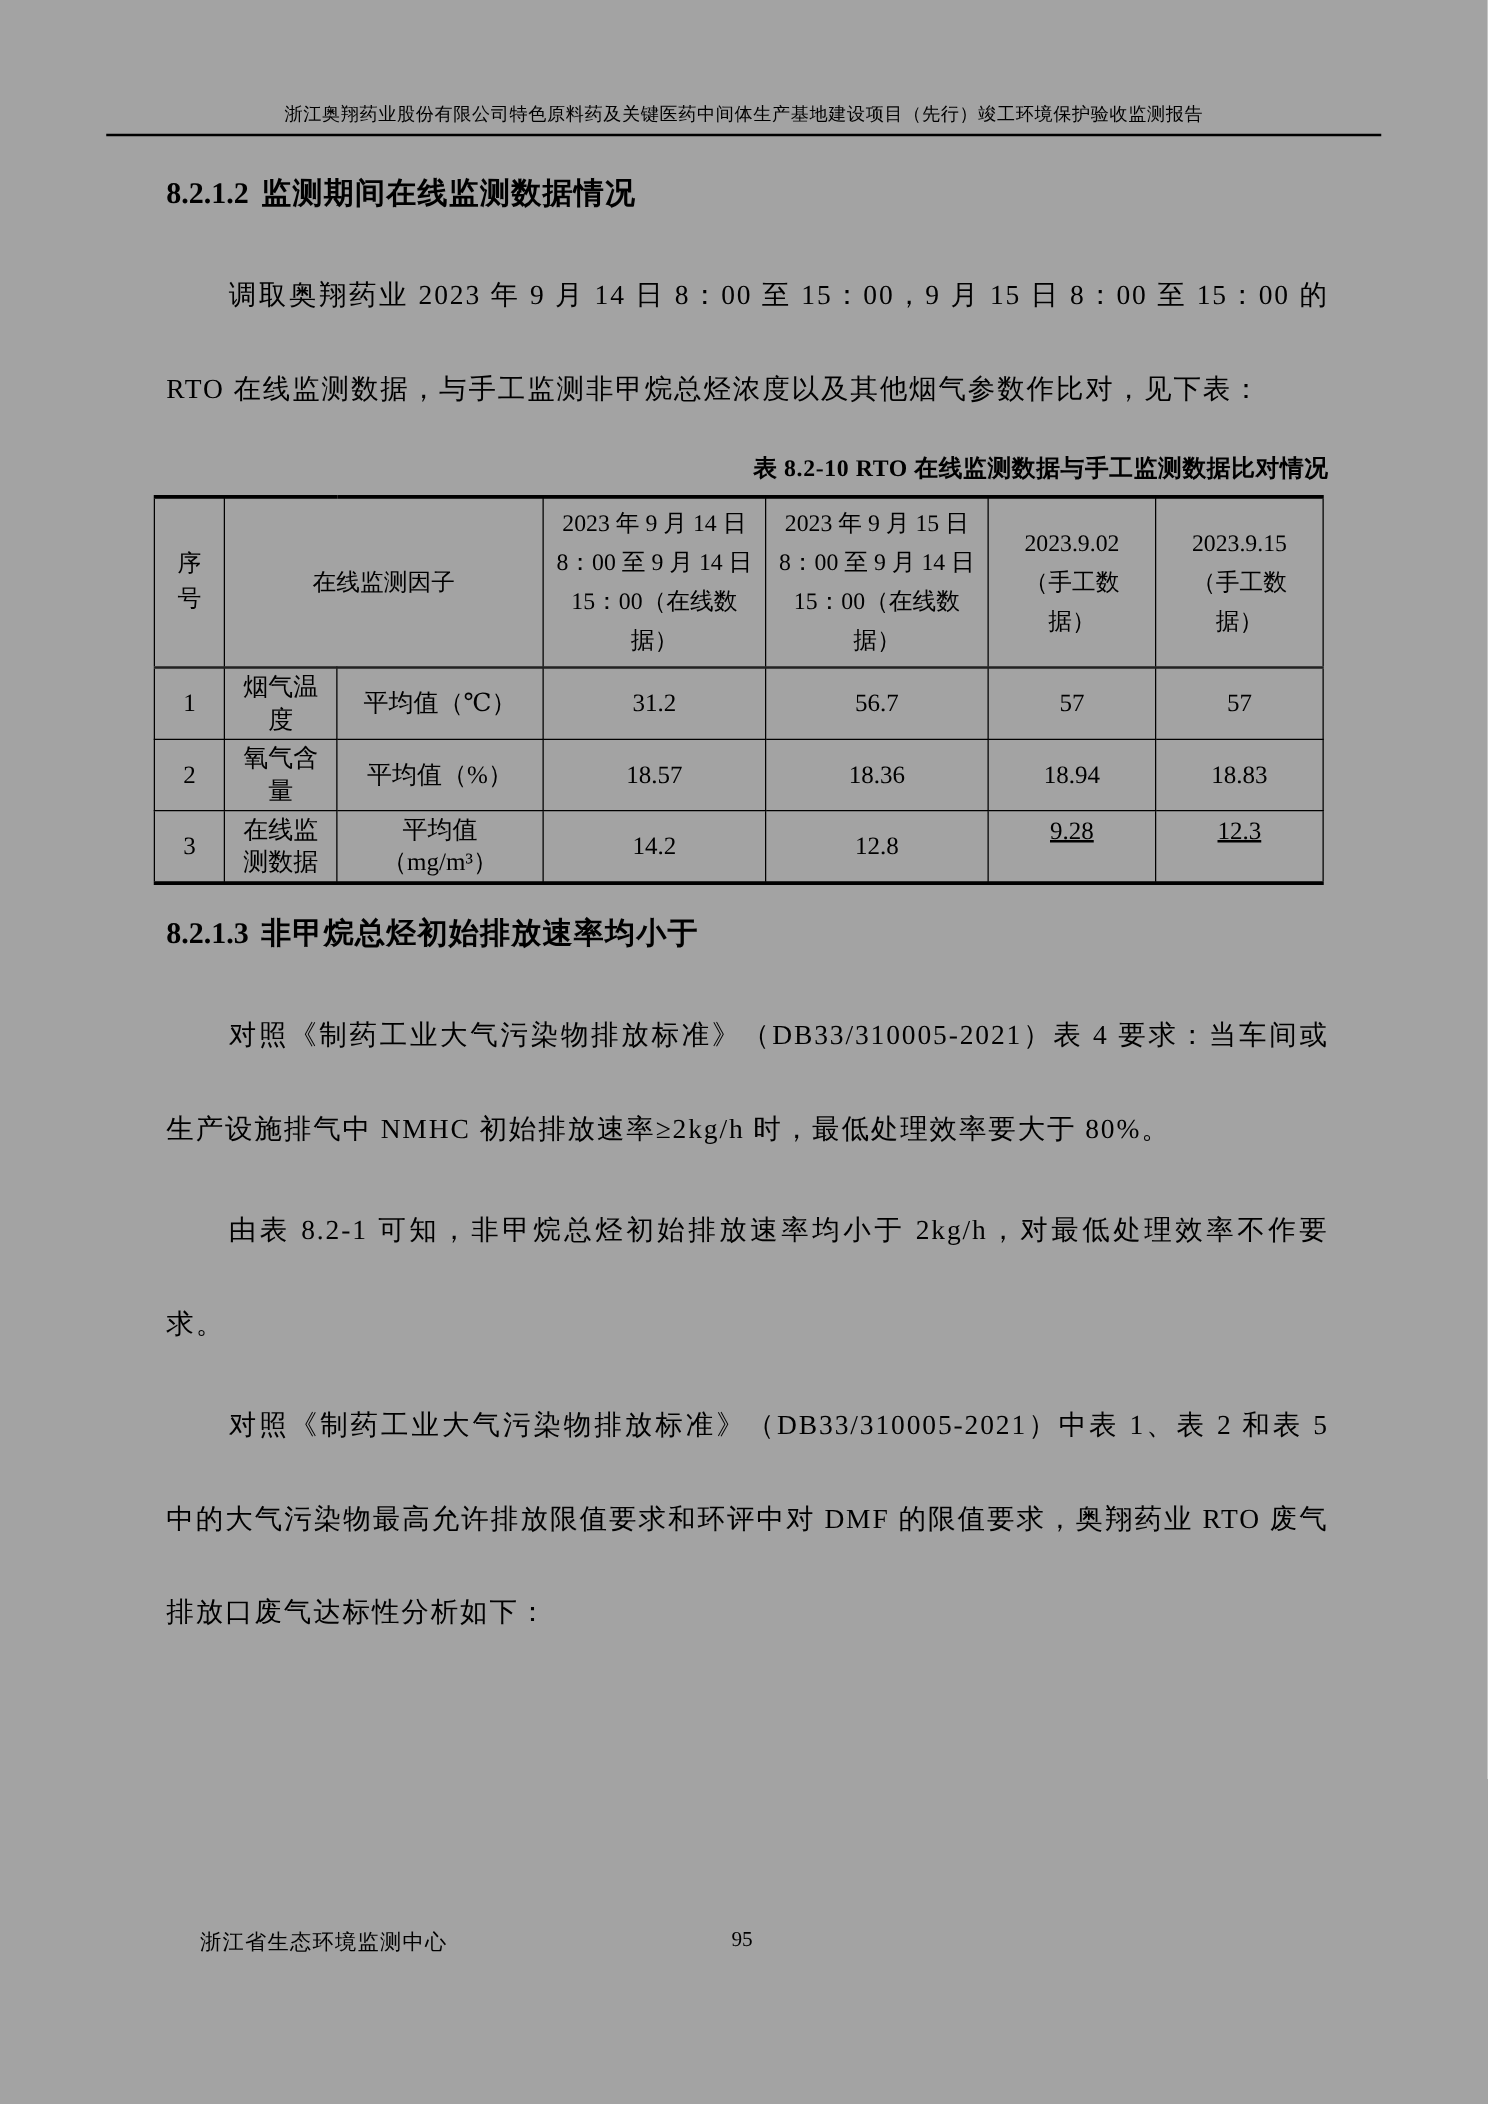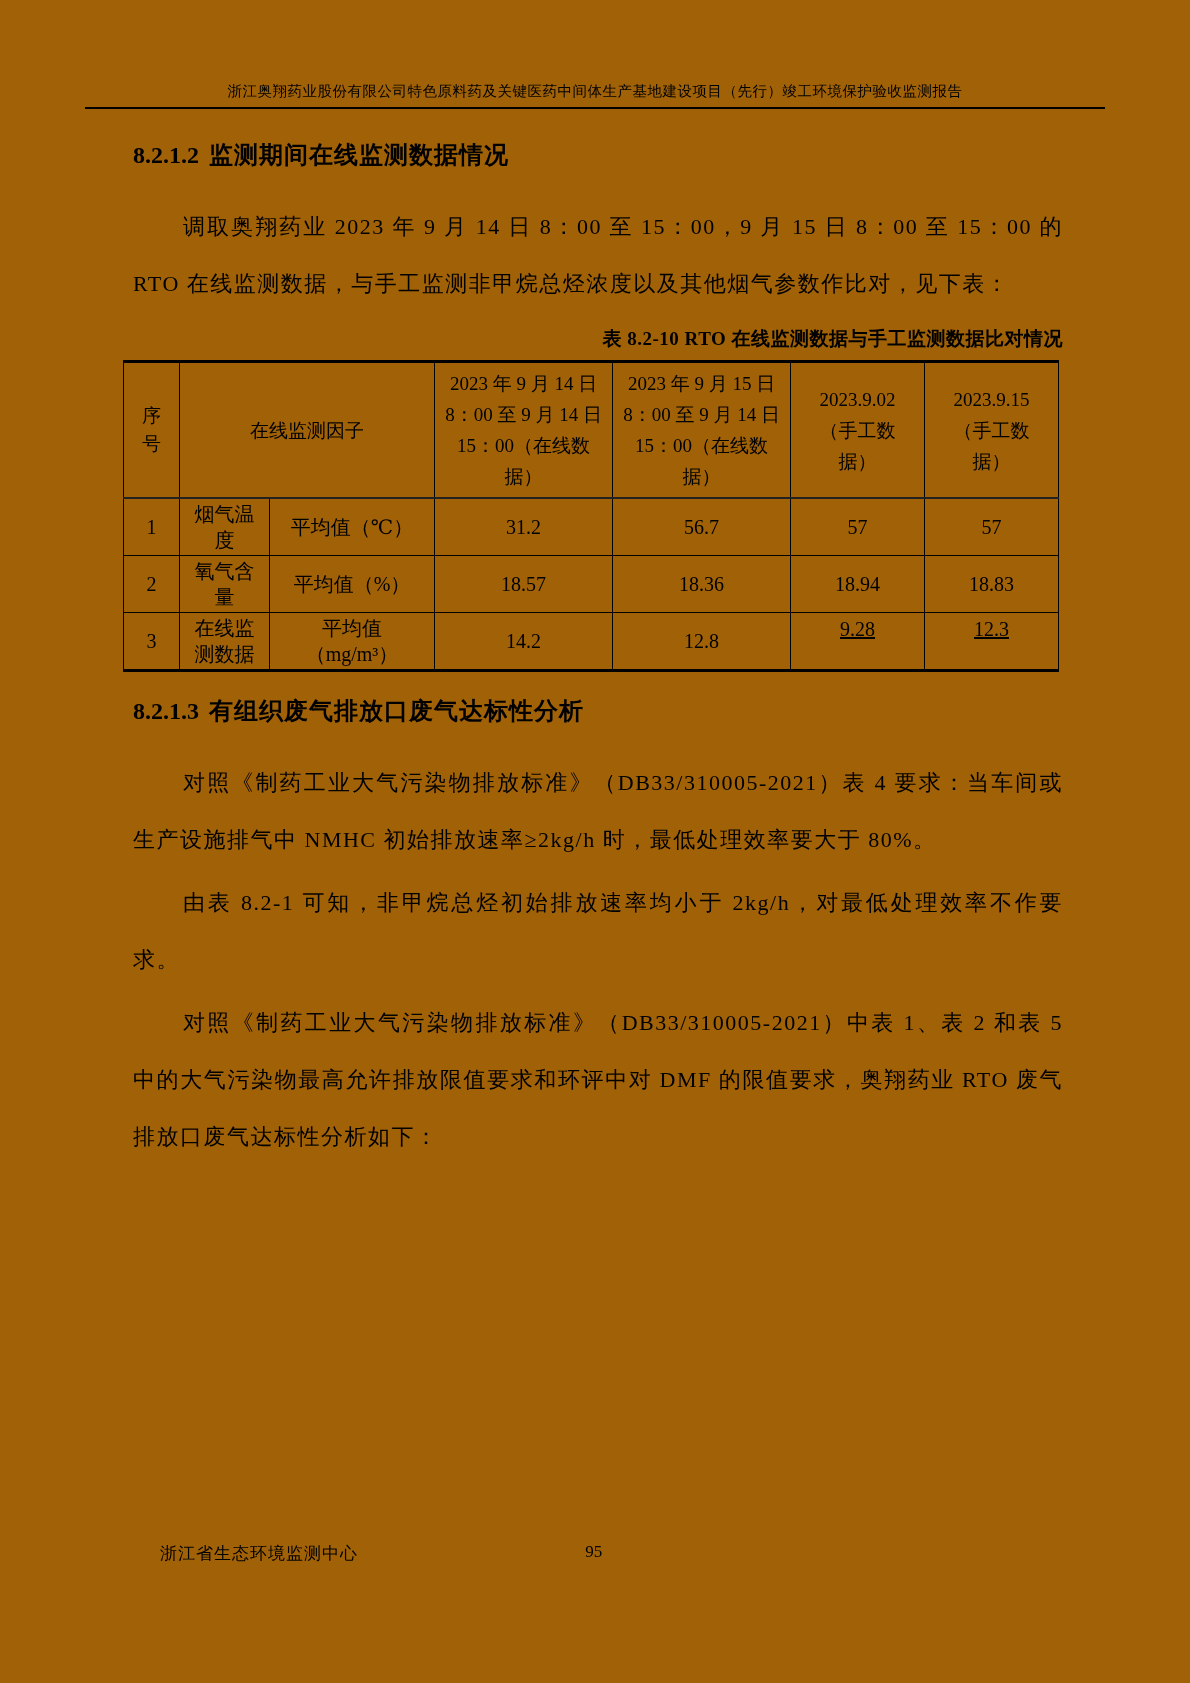--- a/index.html
+++ b/index.html
@@ -4,21 +4,21 @@
 <style>
   * { margin: 0; padding: 0; box-sizing: border-box; }
   html, body { background: #ffffff; }
   body {
     width: 1190px; height: 1683px;
     position: relative;
     font-family: "Liberation Serif", "DejaVu Serif", serif;
     color: #000;
     overflow: hidden;
   }
-  .page { position: absolute; inset: 0; background: #a16207; }
+  .page { position: absolute; inset: 0; background: #a3a3a3; }
 
   
   .doc-header {
     position: absolute;
     top: 82px; left: 85px; width: 1020px;
     text-align: center;
     font-size: 14.5px;
     letter-spacing: 0.5px;
     padding-bottom: 6px;
     border-bottom: 2px solid #000;
@@ -33,21 +33,21 @@
   h2.sec-heading {
     font-size: 24px;
     font-weight: bold;
     letter-spacing: 1px;
     line-height: 34px;
     margin-bottom: 26px;
   }
   h2.sec-heading .num { font-family: "Liberation Serif", serif; letter-spacing: 0; margin-right: 10px; }
   p.body-para {
     font-size: 22px;
-    line-height: 57px;
+    line-height: 75px;
     letter-spacing: 1.5px;
     text-align: justify;
     text-indent: 50px;
   }
   p.body-para + p.body-para { margin-top: 6px; }
 
   
   .table-caption {
     width: 940px;
     margin: 14px 0 8px -10px;
@@ -165,21 +165,21 @@
           <td>平均值（mg/m³）</td>
           <td>14.2</td>
           <td>12.8</td>
           <td class="va-top">9.28</td>
           <td class="va-top">12.3</td>
         </tr>
       </tbody>
     </table>
 
     <h2 class="sec-heading sec2-heading">
-      <span class="num">8.2.1.3</span><span>有组织废气排放口废气达标性分析</span>
+      <span class="num">8.2.1.3</span><span>非甲烷总烃初始排放速率均小于</span>
     </h2>
 
     <p class="body-para">对照《制药工业大气污染物排放标准》（DB33/310005-2021）表 4 要求：当车间或生产设施排气中 NMHC 初始排放速率≥2kg/h 时，最低处理效率要大于 80%。</p>
     <p class="body-para">由表 8.2-1 可知，非甲烷总烃初始排放速率均小于 2kg/h，对最低处理效率不作要求。</p>
     <p class="body-para">对照《制药工业大气污染物排放标准》（DB33/310005-2021）中表 1、表 2 和表 5 中的大气污染物最高允许排放限值要求和环评中对 DMF 的限值要求，奥翔药业 RTO 废气排放口废气达标性分析如下：</p>
 
   </div>
 
   <div class="doc-footer">
     <span class="footer-org">浙江省生态环境监测中心</span>

